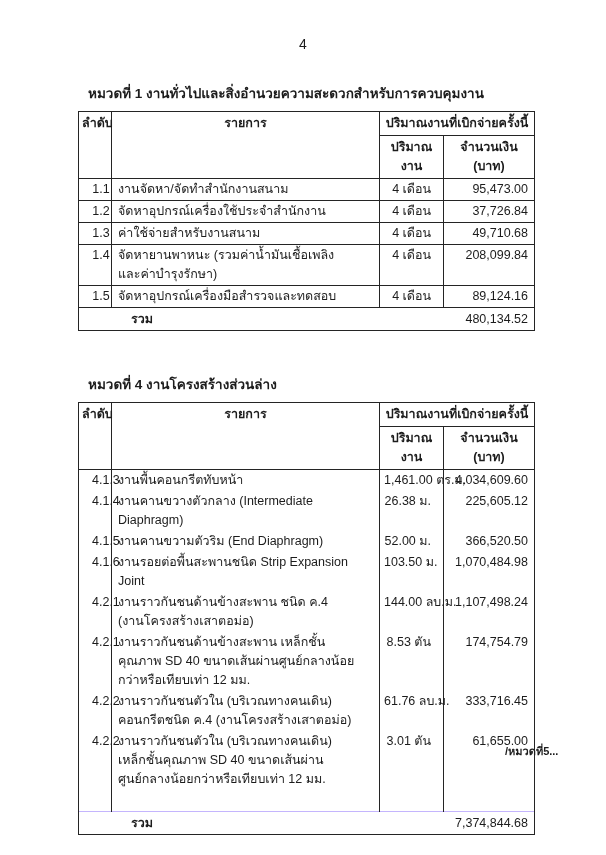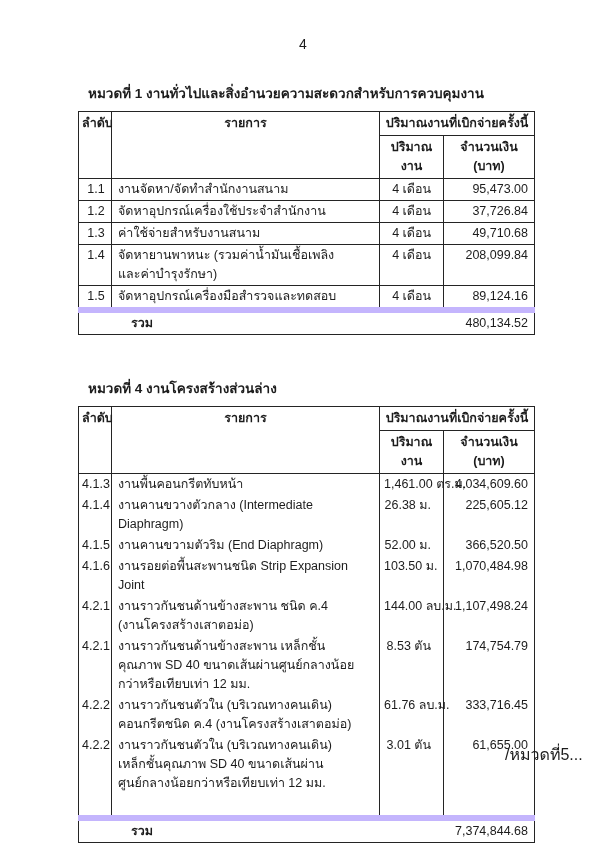--- a/index.html
+++ b/index.html
@@ -40,48 +40,48 @@
     line-height: 19px;
     vertical-align: top;
   }
   .doc-table th {
     font-weight: bold;
     text-align: center;
     padding: 2px 3px;
     height: 21px;
   }
   .doc-table td { padding: 1px 4px; }
-  td.cell-no { text-align: center; padding-left: 3px; padding-right: 1px; }
+  td.cell-no { text-align: center; padding-left: 13px; padding-right: 1px; }
   td.cell-item { padding-left: 6px; padding-right: 24px; }
   td.cell-qty { text-align: right; padding-right: 12px; white-space: nowrap; }
   td.cell-amount { text-align: right; padding-right: 6px; white-space: nowrap; }
   tr.total-row td {
-    border-top: 6px solid #c4b5fd;
+    border-top: 1px solid #c4b5fd;
     height: 23px;
     vertical-align: middle;
   }
   tr.total-row td.total-label-cell {
     border-right: none;
     font-weight: bold;
     padding-left: 52px;
   }
   tr.total-row td.total-amount-cell {
     border-left: none;
     text-align: right;
     padding-right: 6px;
   }
   
   table.no-rowlines tbody tr td { border-top: none; border-bottom: none; }
   table.no-rowlines tbody tr:last-child td { padding-bottom: 22px; }
   .footer-note {
     position: absolute;
     left: 505px;
     top: 742px;
-    font-size: 16px;
-    font-weight: normal;
+    font-size: 11px;
+    font-weight: bold;
     white-space: nowrap;
   }
 </style>
 </head>
 <body>
 
 <div class="page-number">4</div>
 
 <div class="content">
 

